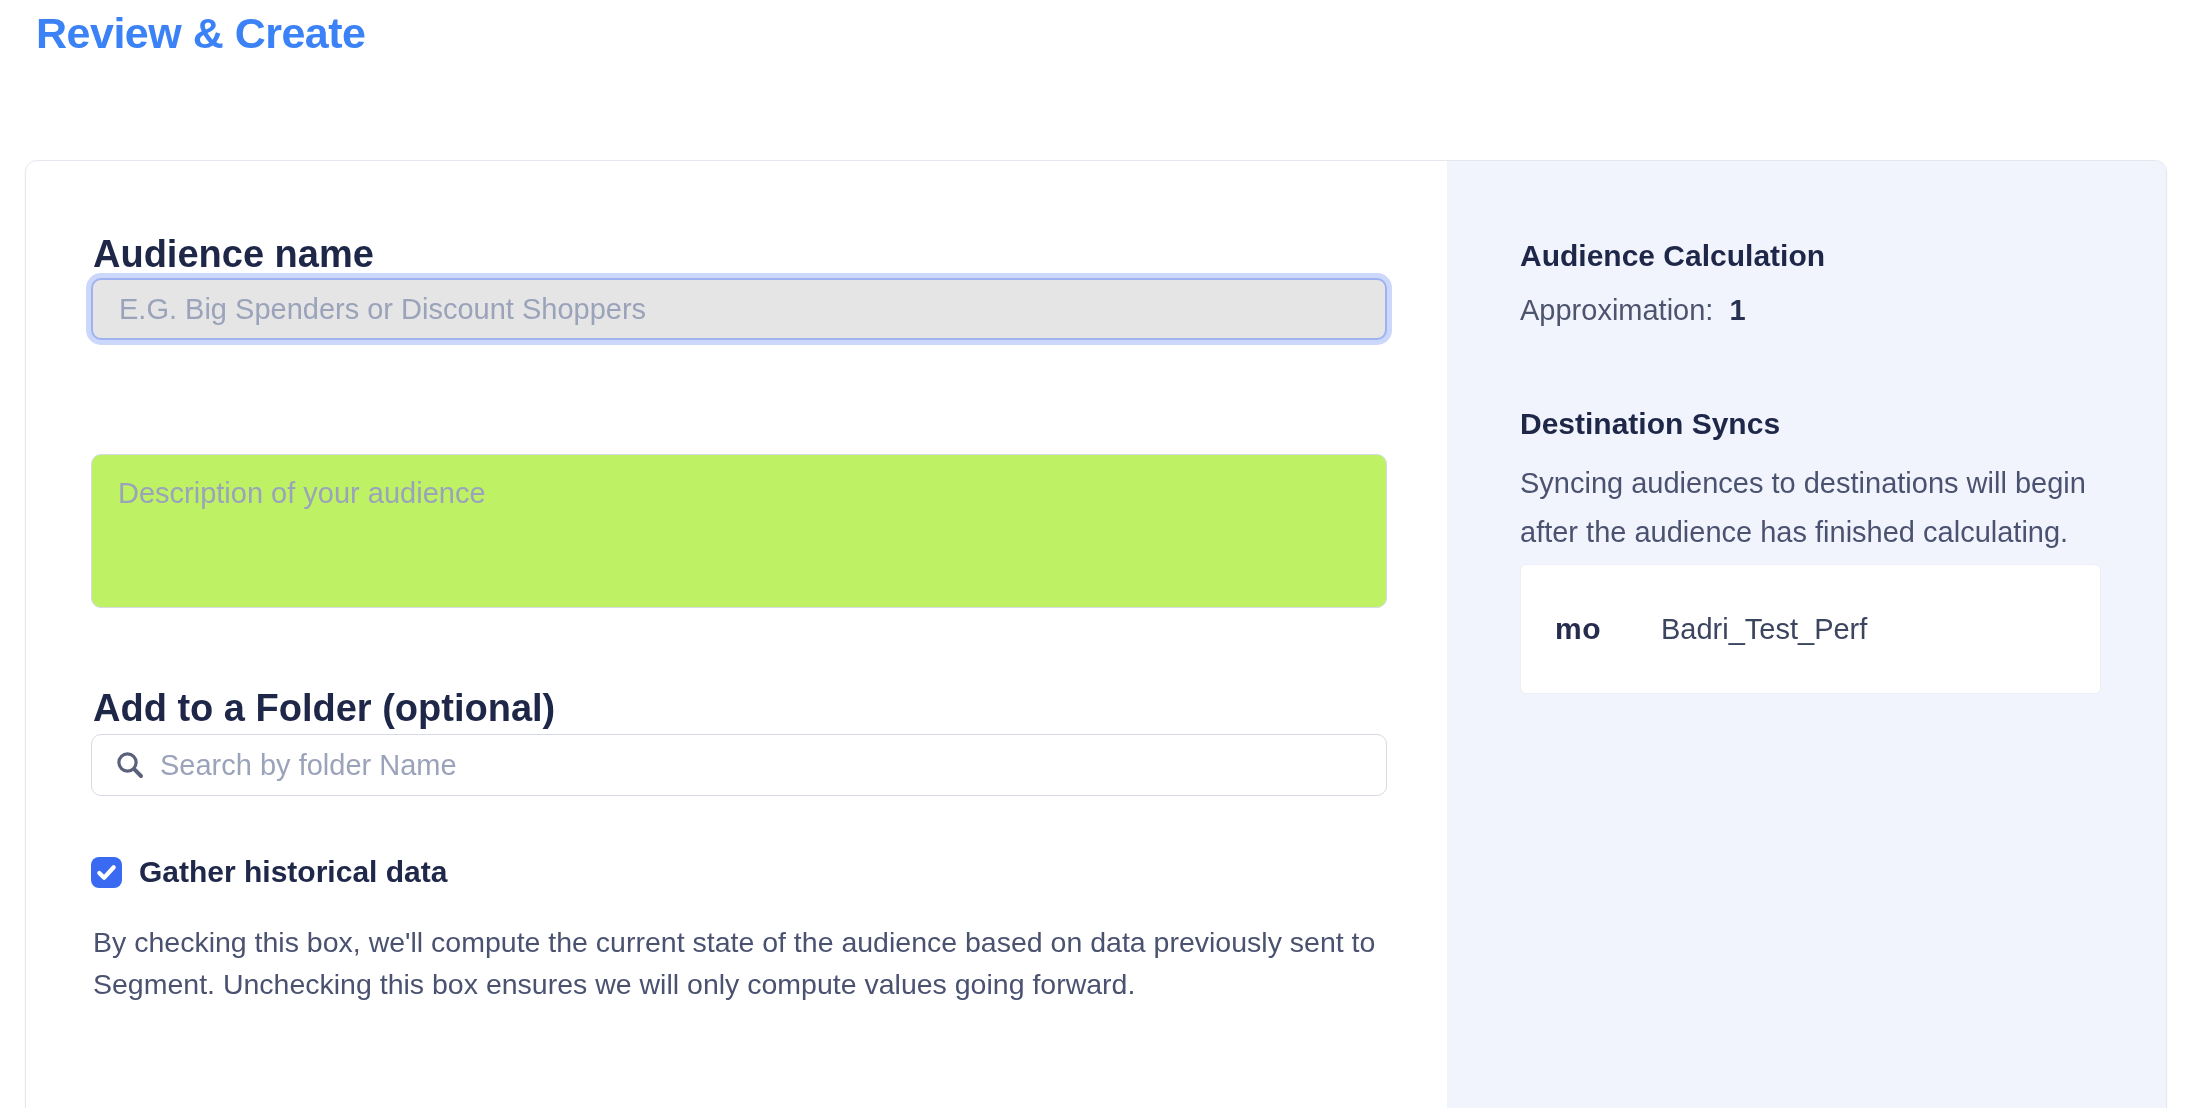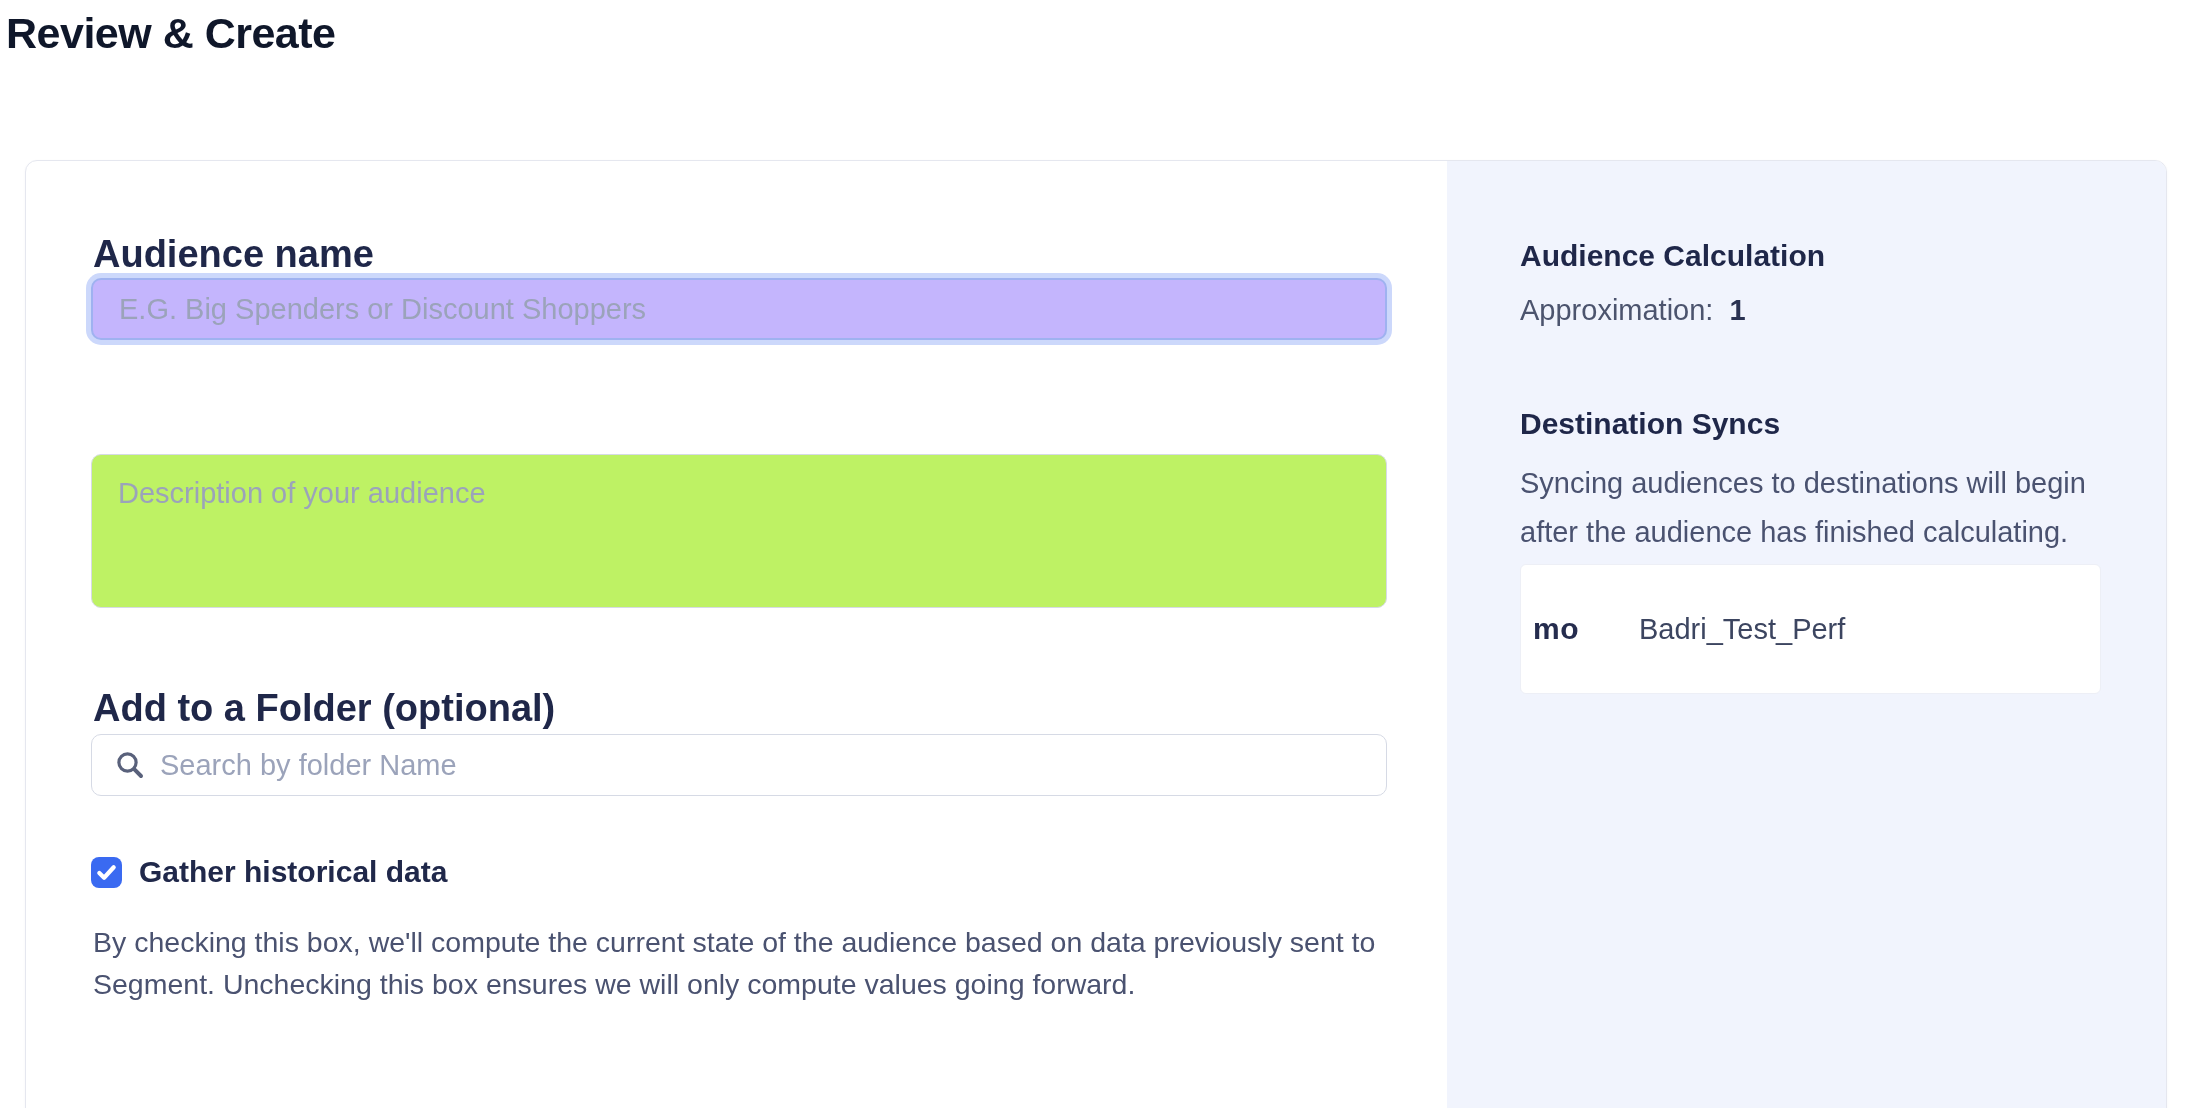--- a/index.html
+++ b/index.html
@@ -3,43 +3,43 @@
 <meta charset="utf-8">
 <style>
   * { margin: 0; padding: 0; box-sizing: border-box; }
   html, body {
     width: 2206px; height: 1108px;
     background: #ffffff;
     overflow: hidden;
     font-family: "Liberation Sans", sans-serif;
   }
   .page-title {
-    position: absolute; left: 6px; top: 8px;
+    position: absolute; left: 36px; top: 8px;
     font-size: 43px; font-weight: 700; letter-spacing: -0.5px;
-    color: #0f172a; line-height: 50px;
+    color: #3b82f6; line-height: 50px;
   }
   .card {
     position: absolute; left: 25px; top: 160px;
     width: 2142px; height: 1000px;
     background: #ffffff;
     border: 1px solid #E5E7EF;
     border-radius: 12px;
     box-shadow: 0 1px 3px rgba(30,40,90,0.04);
     overflow: hidden;
   }
   
   .main { position: absolute; left: 65px; top: 0; width: 1296px; height: 100%; }
   .field-label {
     position: absolute; left: 2px;
     font-size: 38px; font-weight: 600; color: #1F2749; line-height: 38px;
   }
   .text-input {
     position: absolute; left: 0; width: 1296px; height: 62px;
     border: 1px solid #D6DAE5; border-radius: 10px;
-    background: #c4b5fd; padding: 0 26px;
+    background: #e5e5e5; padding: 0 26px;
     font-size: 29px; color: #2A3252;
     font-family: "Liberation Sans", sans-serif;
     outline: none;
   }
   .text-input::placeholder, .text-area::placeholder { color: #9BA3BA; opacity: 1; }
   .text-input.focused {
     border: 2px solid #9FB2F0;
     box-shadow: 0 0 0 5px #CCD8FB;
   }
   .text-area {
@@ -90,21 +90,21 @@
   .sync-desc {
     position: absolute; left: 73px; width: 600px;
     font-size: 29px; color: #4A5270; line-height: 49px; font-weight: 400;
   }
   .dest-card {
     position: absolute; left: 73px; width: 581px; height: 130px;
     background: #ffffff; border: 1px solid #EDEFF6; border-radius: 6px;
     display: flex; align-items: center;
   }
   .dest-logo {
-    margin-left: 12px; font-size: 30px; font-weight: 600; color: #252C4E;
+    margin-left: 34px; font-size: 30px; font-weight: 600; color: #252C4E;
     letter-spacing: 0.5px; flex: 0 0 auto;
   }
   .dest-name { margin-left: 60px; font-size: 29px; color: #3C4560; font-weight: 400; }
   svg { display: block; }
 </style>
 </head>
 <body>
 
 <h1 class="page-title">Review &amp; Create</h1>
 

